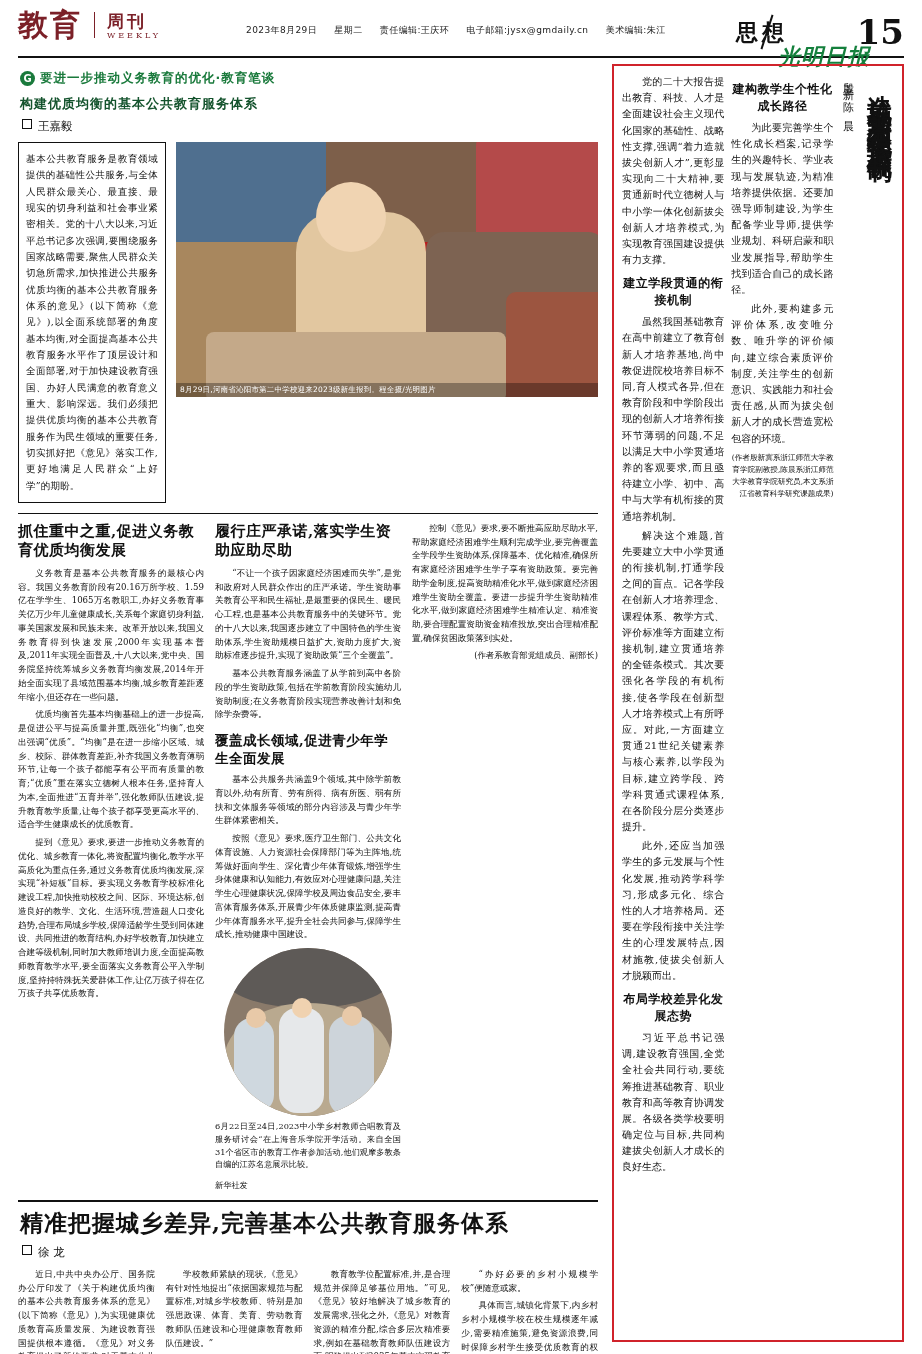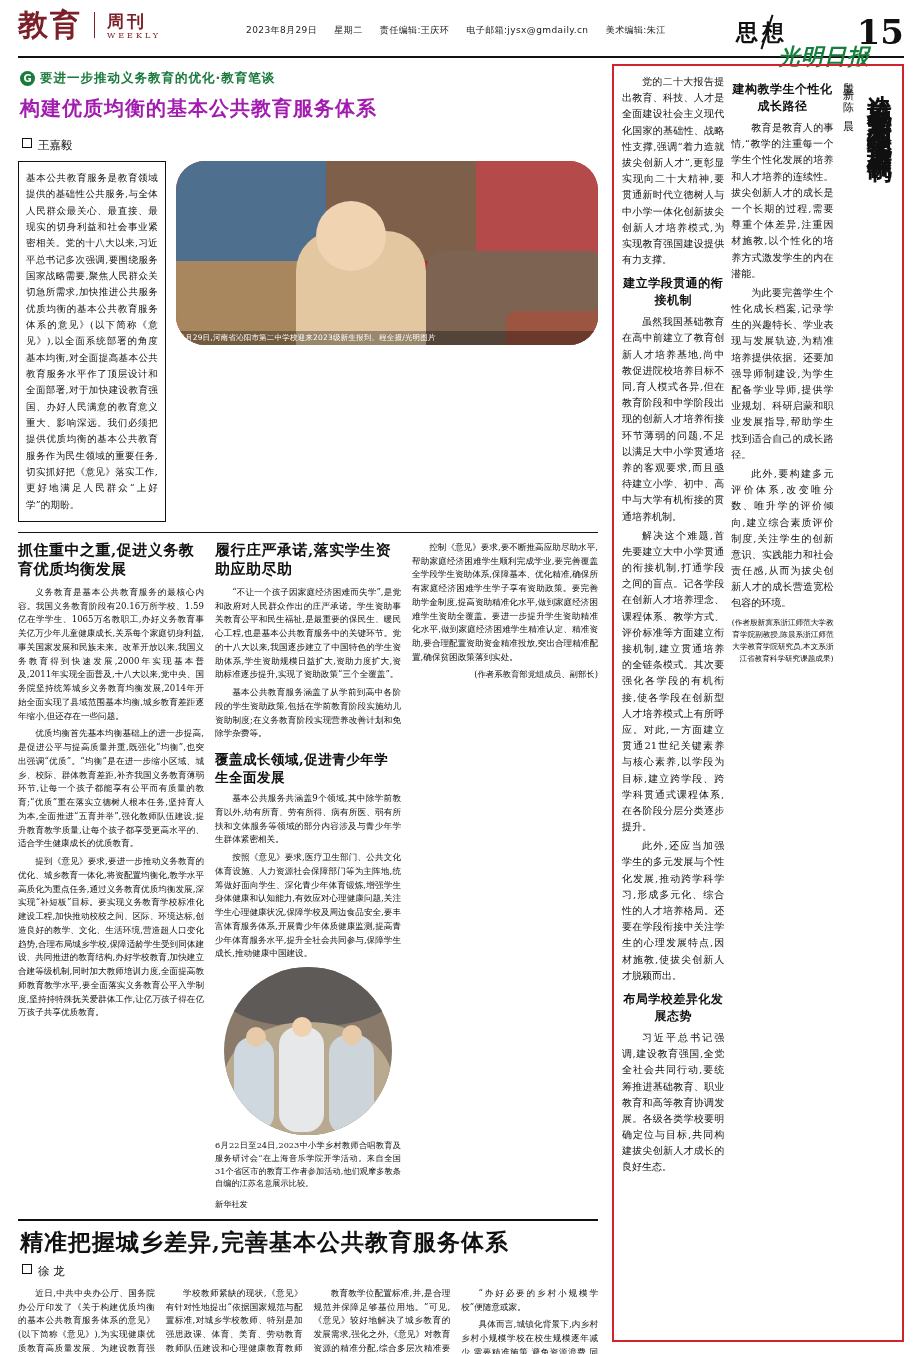--- a/index.html
+++ b/index.html
@@ -22,30 +22,30 @@
   .mast-page{position:absolute;right:0;top:2px;font-family:"DejaVu Serif","Liberation Serif",serif;font-size:34px;font-weight:bold;color:#111;}
 
   
   .leftwrap{position:absolute;left:18px;top:64px;width:580px;height:1278px;}
   .rightwrap{position:absolute;left:612px;top:64px;width:292px;height:1278px;border:2px solid #d0232b;padding:0;box-sizing:border-box;}
 
   
   .kicker{display:flex;align-items:center;gap:5px;margin:6px 0 8px 2px;}
   .kicker .g{width:15px;height:15px;border-radius:50%;background:#1a7a3c;color:#fff;font-size:10px;font-weight:bold;display:flex;align-items:center;justify-content:center;}
   .kicker .txt{font-size:12.5px;font-weight:bold;color:#1a7a3c;letter-spacing:1px;}
-  .subhead{font-size:20px;font-weight:bold;letter-spacing:1px;margin:2px 0 16px 2px;color:#a21caf;font-family:"DejaVu Serif","Liberation Serif",serif;}
+  .subhead{font-size:13px;font-weight:bold;letter-spacing:1px;margin:2px 0 6px 2px;color:#14532d;font-family:"DejaVu Serif","Liberation Serif",serif;}
   .headline{font-family:"DejaVu Serif","Liberation Serif",serif;font-size:35px;font-weight:bold;letter-spacing:2px;line-height:1.12;margin:2px 0 8px 2px;color:#111;}
   .byline{font-size:11.5px;margin:2px 0 8px 4px;color:#111;}
   .byline .box{display:inline-block;width:8px;height:8px;border:1px solid #111;margin-right:6px;vertical-align:1px;}
 
   
   .leadrow{display:flex;gap:10px;margin-top:4px;}
   .introbox{width:148px;border:1px solid #111;padding:8px 7px;box-sizing:border-box;}
   .introbox p{margin:0;font-size:9.5px;line-height:1.72;text-align:justify;letter-spacing:.2px;color:#111;font-family:"DejaVu Serif","Liberation Serif",serif;}
-  .photo{flex:1;height:184px;position:relative;overflow:hidden;background:#b91c1c;border-radius:29px;}
+  .photo{flex:1;height:255px;position:relative;overflow:hidden;background:#b91c1c;}
   .photo .cap{position:absolute;left:0;right:0;bottom:0;font-size:7.5px;color:#fff;background:rgba(0,0,0,.32);padding:2px 4px;letter-spacing:.2px;}
 
   
   .rule{border-top:1px solid #111;margin:10px 0 8px 0;}
   .cols3{display:flex;gap:11px;}
   .col{flex:1;}
   h3.sec{font-family:"DejaVu Serif","Liberation Serif",serif;font-size:15px;font-weight:bold;letter-spacing:.5px;line-height:1.3;margin:0 0 6px 0;color:#111;}
   h3.sec.small{font-size:13.5px;}
   p.body{margin:0 0 4px 0;font-size:8.6px;line-height:1.6;text-align:justify;color:#111;font-family:"DejaVu Serif","Liberation Serif",serif;text-indent:2em;}
   .sign{font-size:8.4px;text-align:right;margin-top:4px;font-family:"DejaVu Serif","Liberation Serif",serif;}
@@ -206,21 +206,20 @@
           <p class="rtext">党的二十大报告提出教育、科技、人才是全面建设社会主义现代化国家的基础性、战略性支撑,强调“着力造就拔尖创新人才”,更彰显实现向二十大精神,要贯通新时代立德树人与中小学一体化创新拔尖创新人才培养模式,为实现教育强国建设提供有力支撑。</p>
           <div class="rsec">建立学段贯通的衔接机制</div>
           <p class="rtext">虽然我国基础教育在高中前建立了教育创新人才培养基地,尚中教促进院校培养目标不同,育人模式各异,但在教育阶段和中学阶段出现的创新人才培养衔接环节薄弱的问题,不足以满足大中小学贯通培养的客观要求,而且亟待建立小学、初中、高中与大学有机衔接的贯通培养机制。</p>
           <p class="rtext">解决这个难题,首先要建立大中小学贯通的衔接机制,打通学段之间的盲点。记各学段在创新人才培养理念、课程体系、教学方式、评价标准等方面建立衔接机制,建立贯通培养的全链条模式。其次要强化各学段的有机衔接,使各学段在创新型人才培养模式上有所呼应。对此,一方面建立贯通21世纪关键素养与核心素养,以学段为目标,建立跨学段、跨学科贯通式课程体系,在各阶段分层分类逐步提升。</p>
           <p class="rtext">此外,还应当加强学生的多元发展与个性化发展,推动跨学科学习,形成多元化、综合性的人才培养格局。还要在学段衔接中关注学生的心理发展特点,因材施教,使拔尖创新人才脱颖而出。</p>
           <div class="rsec">布局学校差异化发展态势</div>
           <p class="rtext">习近平总书记强调,建设教育强国,全党全社会共同行动,要统筹推进基础教育、职业教育和高等教育协调发展。各级各类学校要明确定位与目标,共同构建拔尖创新人才成长的良好生态。</p>
         </div>
         <div style="flex:1">
           <div class="rsec">建构教学生个性化成长路径</div>
-          <p class="rtext">教育是教育人的事情,“教学的注重每一个学生个性化发展的培养和人才培养的连续性。拔尖创新人才的成长是一个长期的过程,需要尊重个体差异,注重因材施教,以个性化的培养方式激发学生的内在潜能。</p>
           <p class="rtext">为此要完善学生个性化成长档案,记录学生的兴趣特长、学业表现与发展轨迹,为精准培养提供依据。还要加强导师制建设,为学生配备学业导师,提供学业规划、科研启蒙和职业发展指导,帮助学生找到适合自己的成长路径。</p>
           <p class="rtext">此外,要构建多元评价体系,改变唯分数、唯升学的评价倾向,建立综合素质评价制度,关注学生的创新意识、实践能力和社会责任感,从而为拔尖创新人才的成长营造宽松包容的环境。</p>
           <div class="rsign">(作者殷新冀系浙江师范大学教育学院副教授,陈晨系浙江师范大学教育学院研究员,本文系浙江省教育科学研究课题成果)</div>
         </div>
       </div>
 
       <div style="display:flex;align-items:flex-start;padding-left:6px;">
         <div style="display:flex;flex-direction:column;align-items:center;margin-right:4px;">
           <span class="vbyline">殷玉新</span>
           <span class="vbyline" style="margin-top:10px">陈 晨</span>

